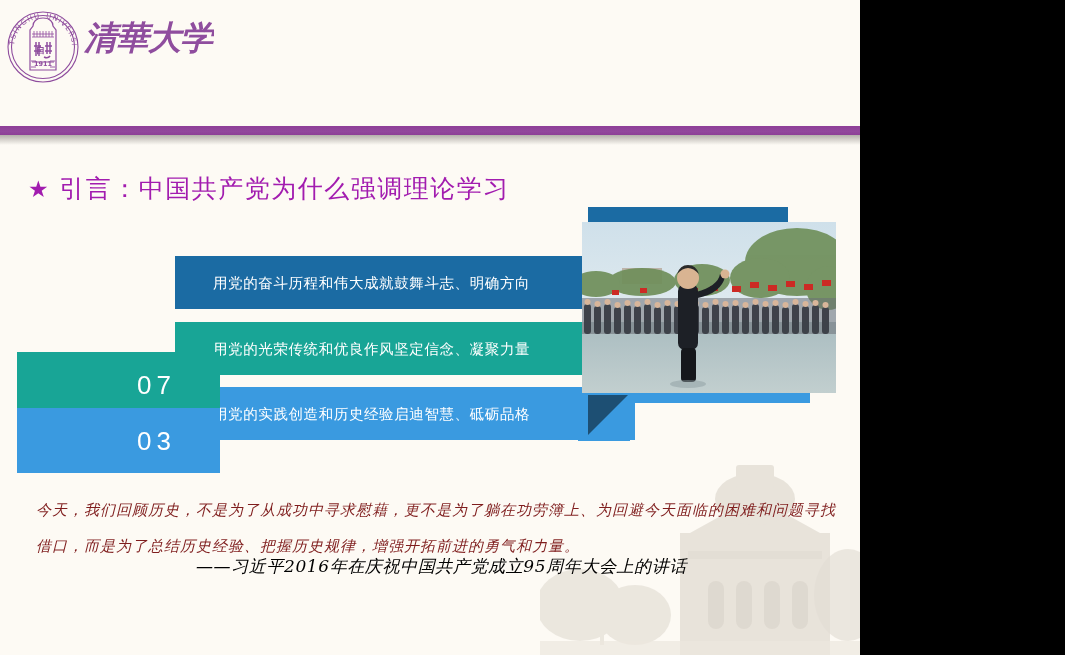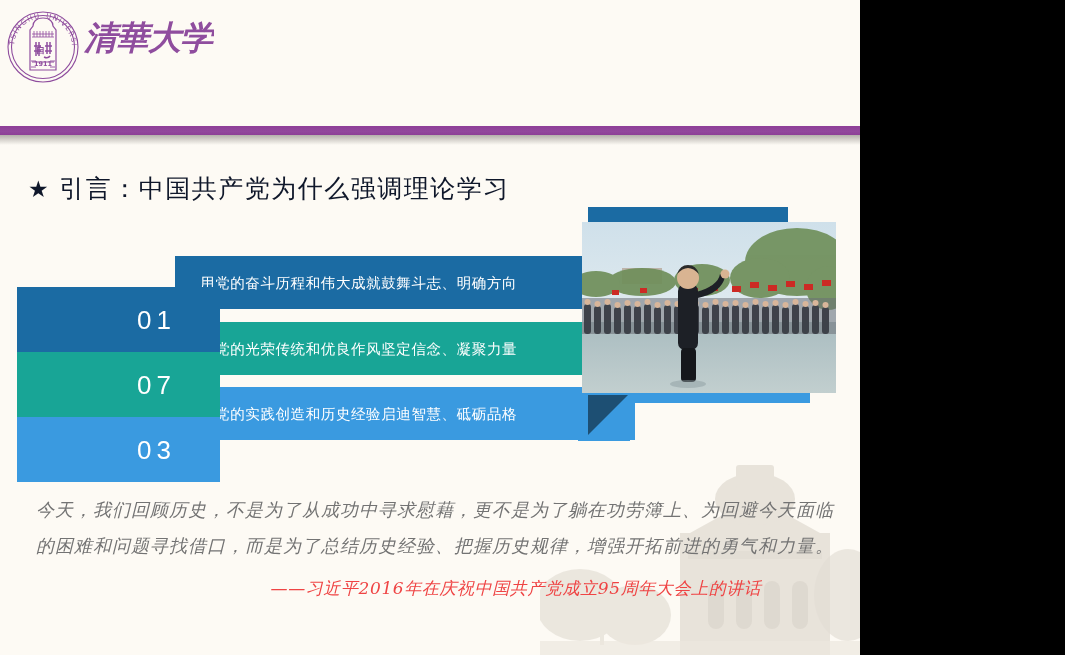--- a/index.html
+++ b/index.html
@@ -30,39 +30,39 @@
     white-space:nowrap;
   }
   .divider { position:absolute; left:0; top:126px; width:860px; height:9px;
     background:linear-gradient(180deg,#8e3f98 0%,#92489c 60%,#8d3f97 100%); }
   .divider-shadow { position:absolute; left:0; top:135px; width:860px; height:10px;
     background:linear-gradient(180deg,rgba(120,115,110,.55),rgba(253,250,244,0)); }
 
   
   .slide-title {
     position:absolute; left:28px; top:172px;
-    font-size:25px; color:#0f172a; letter-spacing:1.5px; white-space:nowrap;
+    font-size:25px; color:#a21caf; letter-spacing:1.5px; white-space:nowrap;
     font-family:"DejaVu Sans","Liberation Sans",sans-serif;
   }
   .slide-title .star { margin-right:9px; font-size:23px; }
 
   
   .numblock { position:absolute; left:17px; width:203px; height:65px; color:#fff; }
   .numblock .num {
     position:absolute; right:44px; top:50%; transform:translateY(-50%);
     font-size:26px; letter-spacing:5px; color:#ffffff; font-weight:400;
   }
   #nb0 { top:287px; background:#1b6ba3; }
   #nb1 { top:352px; background:#18a596; }
-  #nb2 { top:417px; background:#3a9ae0;padding-left:45px; }
+  #nb2 { top:408px; background:#3a9ae0;padding-left:45px; }
 
   
   .textbar { position:absolute; left:175px; height:53px; color:#fff; }
   .textbar span {
-    position:absolute; left:25px; top:50%; transform:translateY(-50%);
+    position:absolute; left:38px; top:50%; transform:translateY(-50%);
     font-size:14.5px; letter-spacing:.6px; white-space:nowrap;
     font-family:"DejaVu Sans","Liberation Sans",sans-serif;
   }
   #tb0 { top:256px; width:460px; background:#1b6ba3; }
   #tb1 { top:322px; width:460px; background:#18a596; }
   #tb2 { top:387px; width:460px; background:#3a9ae0; }
 
   
   .photo-capbar { position:absolute; left:588px; top:207px; width:200px; height:18px; background:#1b6ba3; }
   .photo-underbar { position:absolute; left:588px; top:385px; width:222px; height:18px; background:#3a9ae0; }
@@ -72,28 +72,28 @@
   .photo {
     position:absolute; left:582px; top:222px; width:254px; height:171px;
     overflow:hidden; background:#9fb6c4;
   }
   .photo svg { display:block; }
 
   
   .quote {
     position:absolute; left:36px; top:492px; width:800px;
     font-family:"DejaVu Serif","Liberation Serif",serif;
-    font-style:italic; font-size:18px; line-height:36px;
-    color:#737373; letter-spacing:1px;
+    font-style:italic; font-size:15px; line-height:36px;
+    color:#7f1d1d; letter-spacing:1px;
   }
   .quote-attr {
-    position:absolute; right:24px; top:577px; width:640px;
-    text-align:center;
+    position:absolute; right:24px; top:555px; width:640px;
+    text-align:left;
     font-family:"DejaVu Serif","Liberation Serif",serif;
-    font-style:italic; font-size:17px; color:#ef4444; letter-spacing:.6px;
+    font-style:italic; font-size:17px; color:#000000; letter-spacing:.6px;
     white-space:nowrap;
   }
 
   
   #videopanel { position:absolute; left:860px; top:0; width:205px; height:140px; background:#000; }
 </style>
 </head>
 <body>
 
 <div id="root">
@@ -192,23 +192,20 @@
     <div class="textbar" id="tb0" style="background: rgb(27, 107, 163);">
       <span>用党的奋斗历程和伟大成就鼓舞斗志、明确方向</span>
     </div>
     <div class="textbar" id="tb1" style="background: rgb(24, 165, 150);">
       <span>用党的光荣传统和优良作风坚定信念、凝聚力量</span>
     </div>
     <div class="textbar" id="tb2" style="background: rgb(58, 154, 224);">
       <span>用党的实践创造和历史经验启迪智慧、砥砺品格</span>
     </div>
 
-    <div class="numblock" id="nb0" style="background: rgb(27, 107, 163);">
-      <span class="num">01</span>
-    </div>
     <div class="numblock" id="nb1" style="background: rgb(24, 165, 150);">
       <span class="num">07</span>
     </div>
     <div class="numblock" id="nb2" style="background: rgb(58, 154, 224);">
       <span class="num">03</span>
     </div>
 
     <div class="photo-capbar"></div>
     <div class="photo-underbar"></div>
     <div class="photo-sq"></div>

